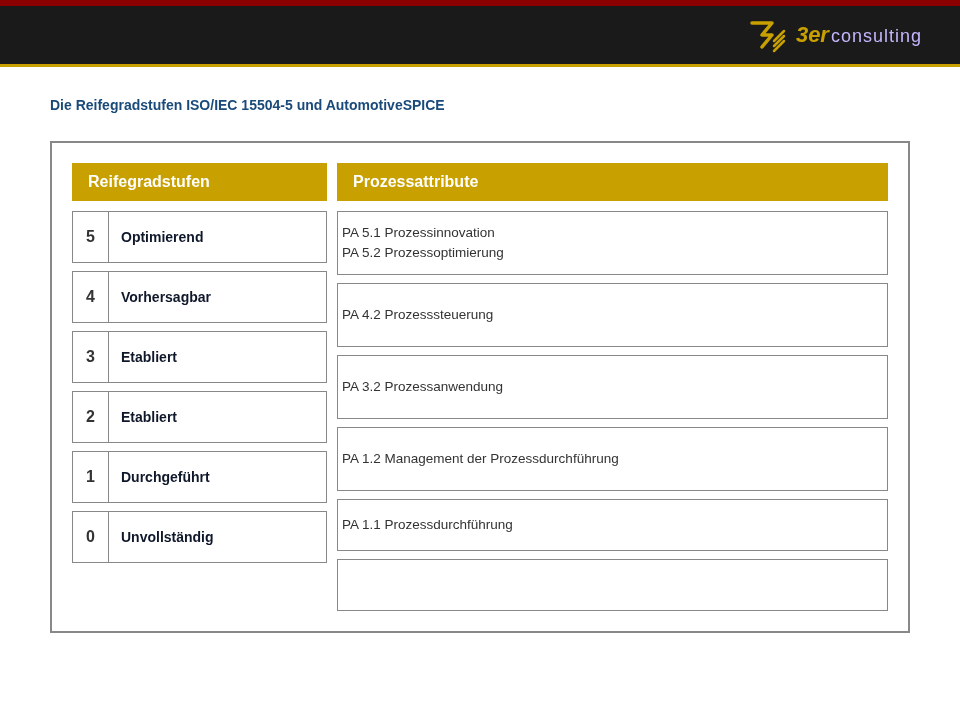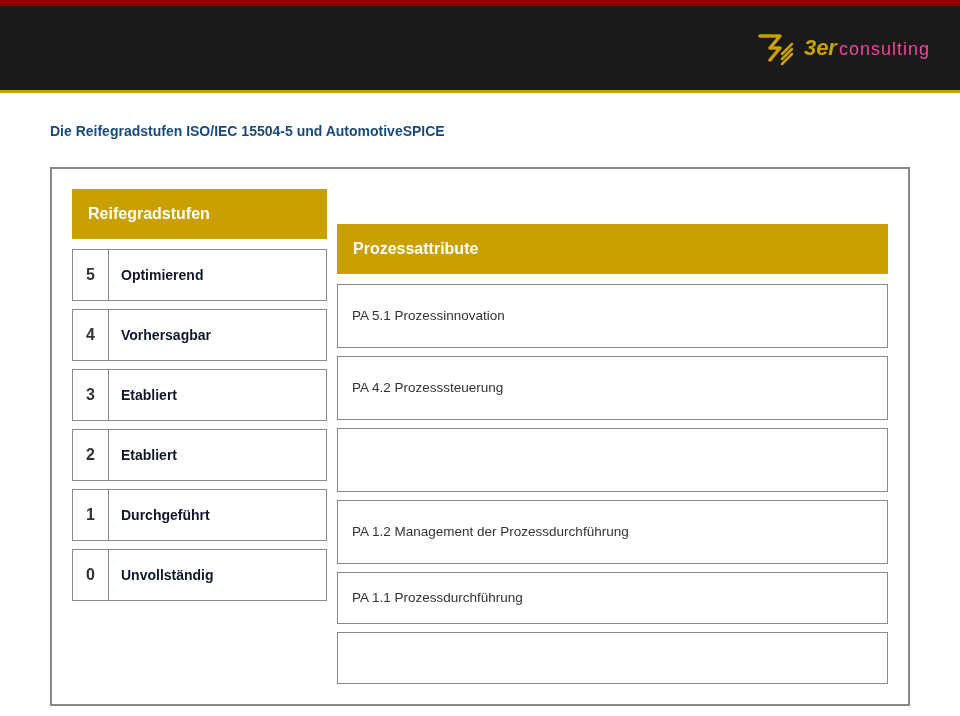--- a/index.html
+++ b/index.html
@@ -14,25 +14,25 @@
 
     
     .header-bar {
       background: #8b0000;
       height: 6px;
       width: 100%;
     }
 
     .top-bar {
       background: #1a1a1a;
-      height: 84px;
+      height: 58px;
       display: flex;
       align-items: center;
       justify-content: flex-end;
-      padding-right: 30px;
+      padding-right: 38px;
     }
 
     .logo-area {
       display: flex;
       align-items: center;
       gap: 8px;
     }
 
     .logo-icon {
       width: 44px;
@@ -70,31 +70,30 @@
       grid-template-columns: 260px 1fr;
       gap: 0;
     }
 
     
     .col-header {
       background: #c8a000;
       color: #ffffff;
       font-weight: bold;
       font-size: 16px;
-      padding: 16px 16px;
+      padding: 10px 16px;
       margin-bottom: 10px;
     }
 
     .col-header-left {
       margin-right: 5px;
     }
 
     .col-header-right {
       margin-left: 5px;
-      margin-top: 35px;
     }
 
     .left-col {
       display: flex;
       flex-direction: column;
       gap: 8px;
       margin-right: 5px;
     }
 
     .right-col {
@@ -128,21 +127,21 @@
     .level-label {
       padding: 8px 12px;
       font-weight: bold;
       font-size: 14px;
       color: #0f172a;
     }
 
     .right-cell {
       border: 1.5px solid #888888;
       background: #ffffff;
-      padding: 8px 14px;
+      padding: 8px 4px;
       min-height: 52px;
       display: flex;
       flex-direction: column;
       justify-content: center;
     }
 
     .right-cell.two-lines {
       min-height: 64px;
     }
 
@@ -162,21 +161,21 @@
       <rect width="44" height="44" fill="#1a1a1a"></rect>
 
       <path d="M8 10 L28 10 L18 22 L28 22 L18 34" stroke="#c8a000" stroke-width="3.5" fill="none" stroke-linecap="round" stroke-linejoin="round"></path>
 
       <line x1="30" y1="28" x2="40" y2="18" stroke="#c8a000" stroke-width="2.5" stroke-linecap="round"></line>
       <line x1="30" y1="33" x2="40" y2="23" stroke="#c8a000" stroke-width="2.5" stroke-linecap="round"></line>
       <line x1="30" y1="38" x2="40" y2="28" stroke="#c8a000" stroke-width="2.5" stroke-linecap="round"></line>
     </svg>
     <div style="display:flex; align-items:baseline; gap:2px;">
       <span style="color:#c8a000; font-size:22px; font-weight:bold; font-style:italic;">3er</span>
-      <span style="color:#ec4899; font-size:18px; font-weight:normal; letter-spacing:1px;">consulting</span>
+      <span style="color:#c4b5fd; font-size:18px; font-weight:normal; letter-spacing:1px;">consulting</span>
     </div>
   </div>
 </div>
 <div class="accent-line"></div>
 
 <div class="main-content">
   <h1 class="page-title">Die Reifegradstufen ISO/IEC 15504-5 und AutomotiveSPICE</h1>
 
   <div class="table-container">
     <div class="table-grid">
@@ -217,27 +216,29 @@
 
         </div>
       </div>
 
       <div>
         <div class="col-header col-header-right">Prozessattribute</div>
         <div class="right-col">
 
           <div class="right-cell two-lines row-5">
             <div class="attr-line">PA 5.1 Prozessinnovation</div>
+            <div class="attr-line">PA 5.2 Prozessoptimierung</div>
           </div>
 
           <div class="right-cell two-lines row-4">
             <div class="attr-line">PA 4.2 Prozesssteuerung</div>
           </div>
 
           <div class="right-cell two-lines row-3">
+            <div class="attr-line">PA 3.2 Prozessanwendung</div>
           </div>
 
           <div class="right-cell two-lines row-2">
             <div class="attr-line">PA 1.2 Management der Prozessdurchführung</div>
           </div>
 
           <div class="right-cell row-1">
             <div class="attr-line">PA 1.1 Prozessdurchführung</div>
           </div>
 

